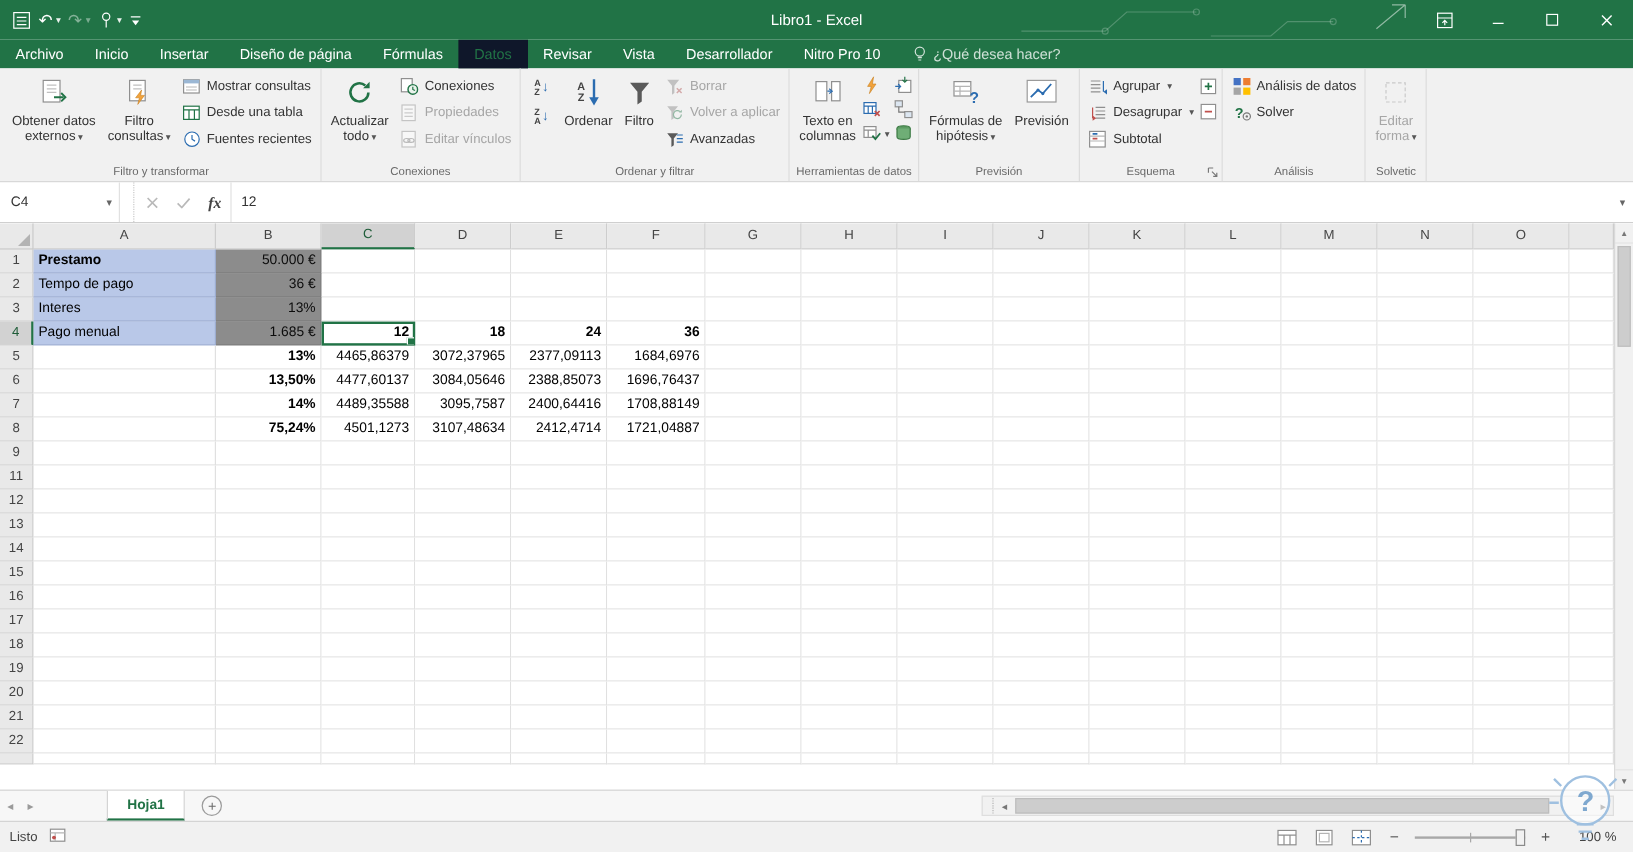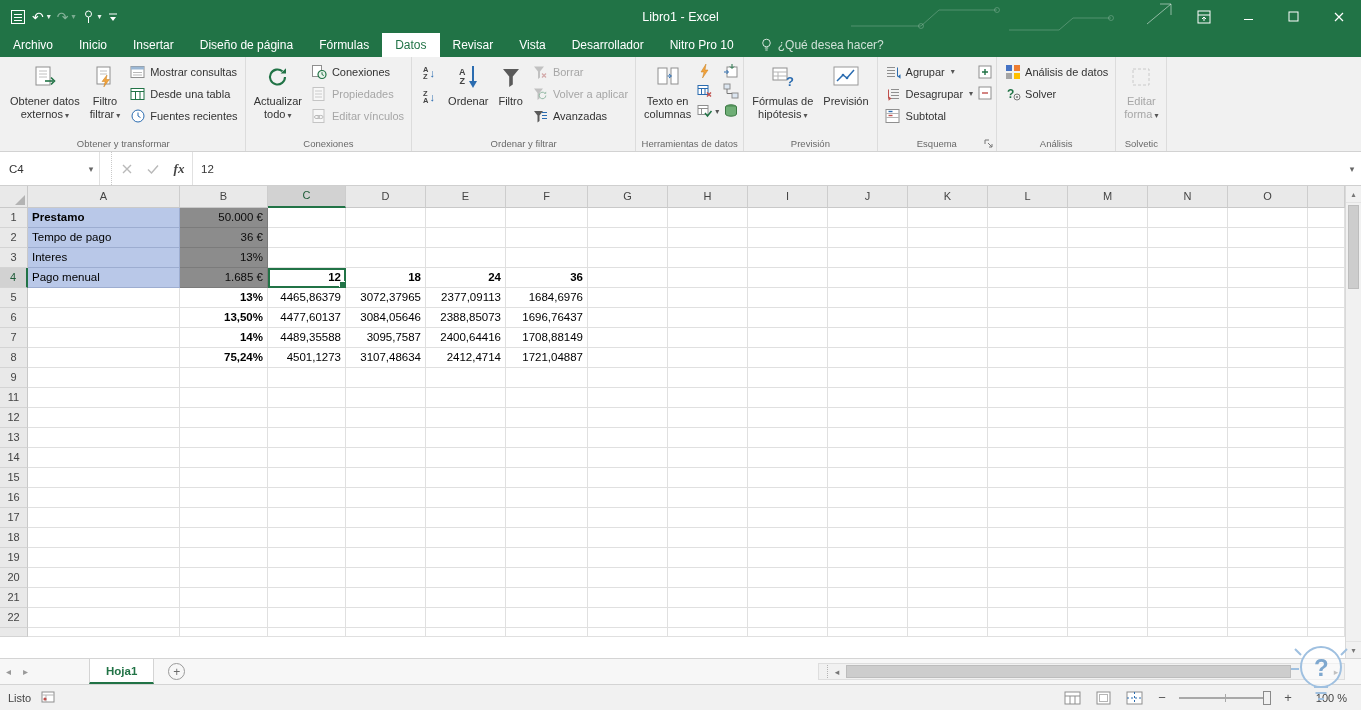--- a/index.html
+++ b/index.html
@@ -13,21 +13,21 @@
   .qbtn .dd{font-size:8px;opacity:.9;}
   .qbtn.dim{opacity:.45;}
   .tb-title{position:absolute;left:0;right:0;top:0;height:33px;display:flex;align-items:center;justify-content:center;font-size:12.5px;pointer-events:none;z-index:2;}
   .circuit{position:absolute;right:180px;top:0;pointer-events:none;z-index:1;}
   .winctl{margin-left:auto;display:flex;height:100%;z-index:3;}
   .wbtn{width:45px;height:100%;display:flex;align-items:center;justify-content:center;}
 
   
   .tabsrow{height:24px;background:#217346;display:flex;align-items:stretch;color:#fff;font-size:12px;}
   .rtab{padding:0 13px;display:flex;align-items:center;white-space:nowrap;}
-  .rtab.active{background:#ffffff;color:#217346;}
+  .rtab.active{background:#0f172a;color:#217346;}
   .tellme{display:flex;align-items:center;gap:6px;color:rgba(255,255,255,.78);padding:0 14px;white-space:nowrap;}
   .tabs-right{margin-left:auto;display:flex;align-items:center;gap:18px;padding-right:14px;white-space:nowrap;}
   .share{display:flex;align-items:center;gap:5px;}
 
   
   .ribbon{height:95px;background:#f1f1f1;border-bottom:1px solid #d2d2d2;display:flex;align-items:stretch;padding:0 2px;}
   .rgroup{position:relative;display:flex;flex-direction:column;border-right:1px solid #dcdcdc;padding:1px 4px 0;}
   .gcontent{flex:1;display:flex;align-items:flex-start;gap:2px;}
   .glabel{height:15px;font-size:9.5px;color:#696969;text-align:center;line-height:15px;white-space:nowrap;}
   .bigbtn{padding:2px 4px 0;display:flex;flex-direction:column;align-items:center;font-size:11px;color:#333;text-align:center;height:76px;}
@@ -215,21 +215,21 @@
           <span class="blbl"><span>Obtener datos</span><br><span>externos</span><span class="dd">▾</span></span>
         </div>
         <div class="bigbtn">
           <span class="bicon">
               <svg width="24" height="24">
                 <rect x="4" y="2" width="13" height="17" fill="#fff" stroke="#8f8f8f"></rect>
                 <path d="M7 6h7M7 9h7" stroke="#c0c0c0"></path>
                 <path d="M14 10l-5 6.5h3.2L10.8 22l5.6-7.5h-3.2z" fill="#f2a33c" stroke="#c77f1f" stroke-width=".5"></path>
               </svg>
             </span>
-          <span class="blbl"><span>Filtro</span><br><span>filtrar</span><span class="dd">▾</span></span>
+          <span class="blbl"><span>Filtro</span><br><span>consultas</span><span class="dd">▾</span></span>
         </div>
         <div class="smallcol">
           <div class="smallbtn">
             <span class="sicon">
                 <svg width="16" height="16">
                   <rect x="1" y="2.5" width="13" height="11" fill="#fff" stroke="#8f8f8f"></rect>
                   <rect x="1" y="2.5" width="13" height="3" fill="#9bb7d4"></rect>
                   <path d="M3 8.5h9M3 11h9" stroke="#b8b8b8"></path>
                 </svg>
               </span>
@@ -248,21 +248,21 @@
             <span class="sicon">
                 <svg width="16" height="16">
                   <circle cx="8" cy="8" r="6" fill="#fff" stroke="#2b6cb0"></circle>
                   <path d="M8 4.5V8l2.5 1.6" stroke="#2b6cb0" fill="none"></path>
                 </svg>
               </span>
             <span>Fuentes recientes</span>
           </div>
         </div>
       </div>
-      <div class="glabel">Obtener y transformar</div>
+      <div class="glabel">Filtro y transformar</div>
     </div>
 
     <div class="rgroup">
       <div class="gcontent">
         <div class="bigbtn">
           <span class="bicon">
               <svg width="26" height="24">
                 <path d="M20 12a7.5 7.5 0 1 1-2.6-5.7" fill="none" stroke="#217346" stroke-width="2.1"></path>
                 <path d="M21 3.2v5.4h-5.4z" fill="#217346"></path>
               </svg>

